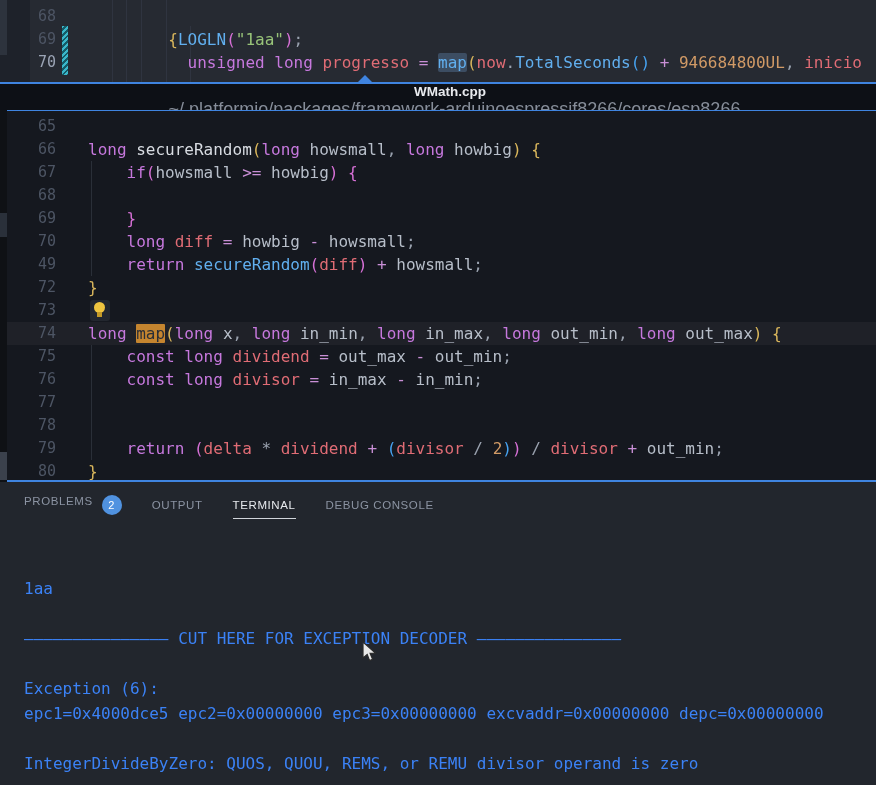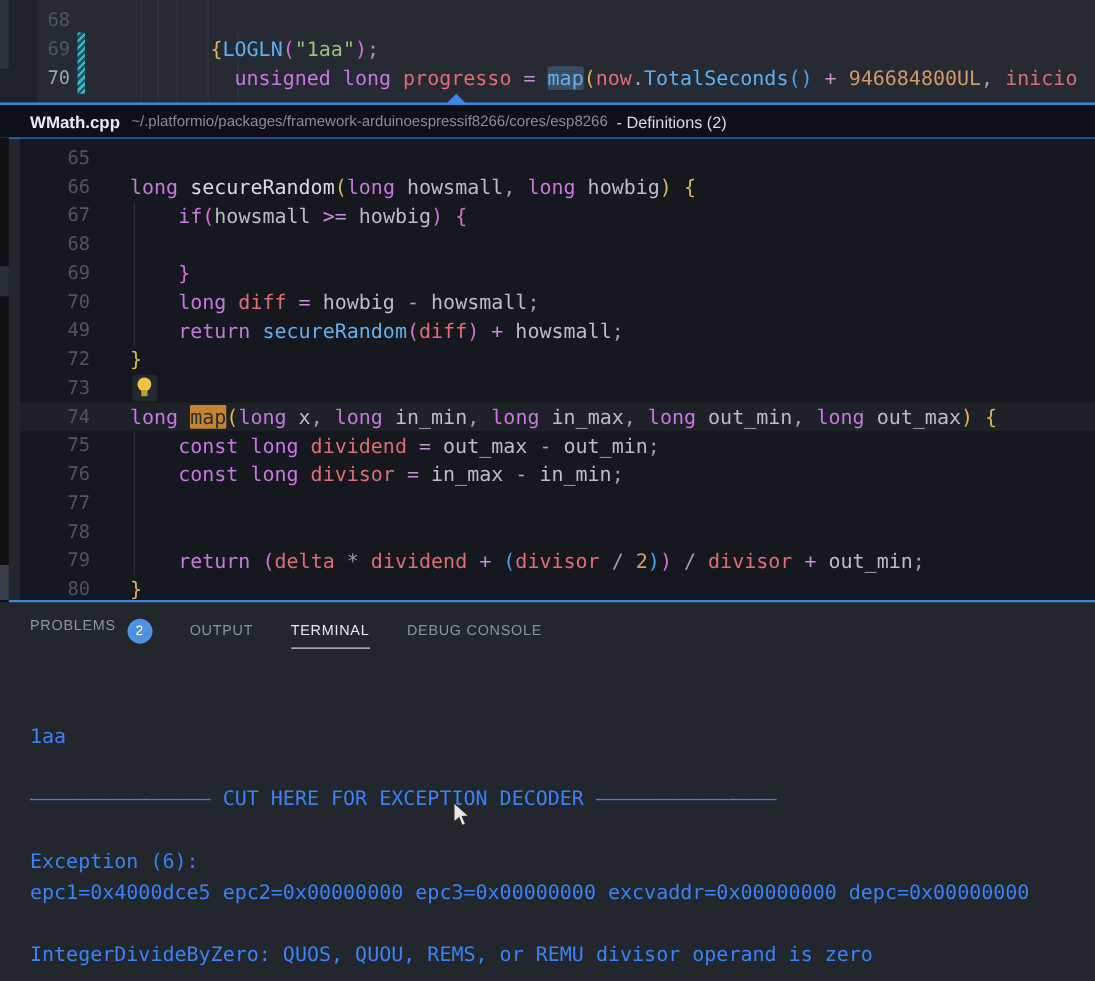--- a/index.html
+++ b/index.html
@@ -48,25 +48,25 @@
   .tk-b3{color:#46a2f0}
   .tk-fnhl{color:#61afef;background:rgba(96,130,170,.40);border-radius:2px;}
   .tk-match{color:#2a2e36;background:#c5852f;border-radius:1px;}
   
   #peek{position:absolute;left:0;top:82px;width:876px;height:400px;
         border-top:2px solid #3f84e0;border-bottom:2px solid #3f84e0;box-sizing:border-box;}
   #peek-arrow{position:absolute;left:356px;top:-9px;width:0;height:0;
         border-left:9px solid transparent;border-right:9px solid transparent;
         border-bottom:9px solid #3f84e0;}
   #peek-header{height:26px;background:#0d1016;border-bottom:1px solid #3f84e0;
-        display:flex;align-items:center;padding-left:24px;overflow:hidden;white-space:nowrap;}
+        display:flex;align-items:center;padding-left:24px;overflow:hidden;white-space:nowrap;flex-direction:column;}
   #peek-file{color:#e8eaee;font-size:13.5px;font-weight:bold;}
-  #peek-path{color:#868d99;font-size:12px;margin-left:9px;}
+  #peek-path{color:#868d99;font-size:18px;margin-left:9px;}
   #peek-defs{color:#d8dbe0;font-size:13px;margin-left:7px;}
-  #peek-body{position:relative;height:369px;background:#15181f;overflow:hidden;margin-left:16px;}
+  #peek-body{position:relative;height:369px;background:#15181f;overflow:hidden;}
   #peek-lines{position:absolute;left:0;top:4px;width:876px;}
   .row-hl{position:absolute;left:0;width:876px;height:23px;background:rgba(255,255,255,0.045);}
   .peek-guide{position:absolute;left:91px;width:1px;background:#2a2f38;}
   
   #lightbulb{position:absolute;left:90px;top:189px;width:20px;height:21px;
      background:#23272f;border-radius:3px;}
   #lightbulb .bulb{position:absolute;left:4px;top:2px;width:11px;height:11px;border-radius:50%;background:#f0c540;}
   #lightbulb .base{position:absolute;left:7px;top:12px;width:5px;height:5px;background:#c49a28;}
   
   #panel{position:absolute;left:0;top:482px;width:876px;height:303px;background:#22262d;}

